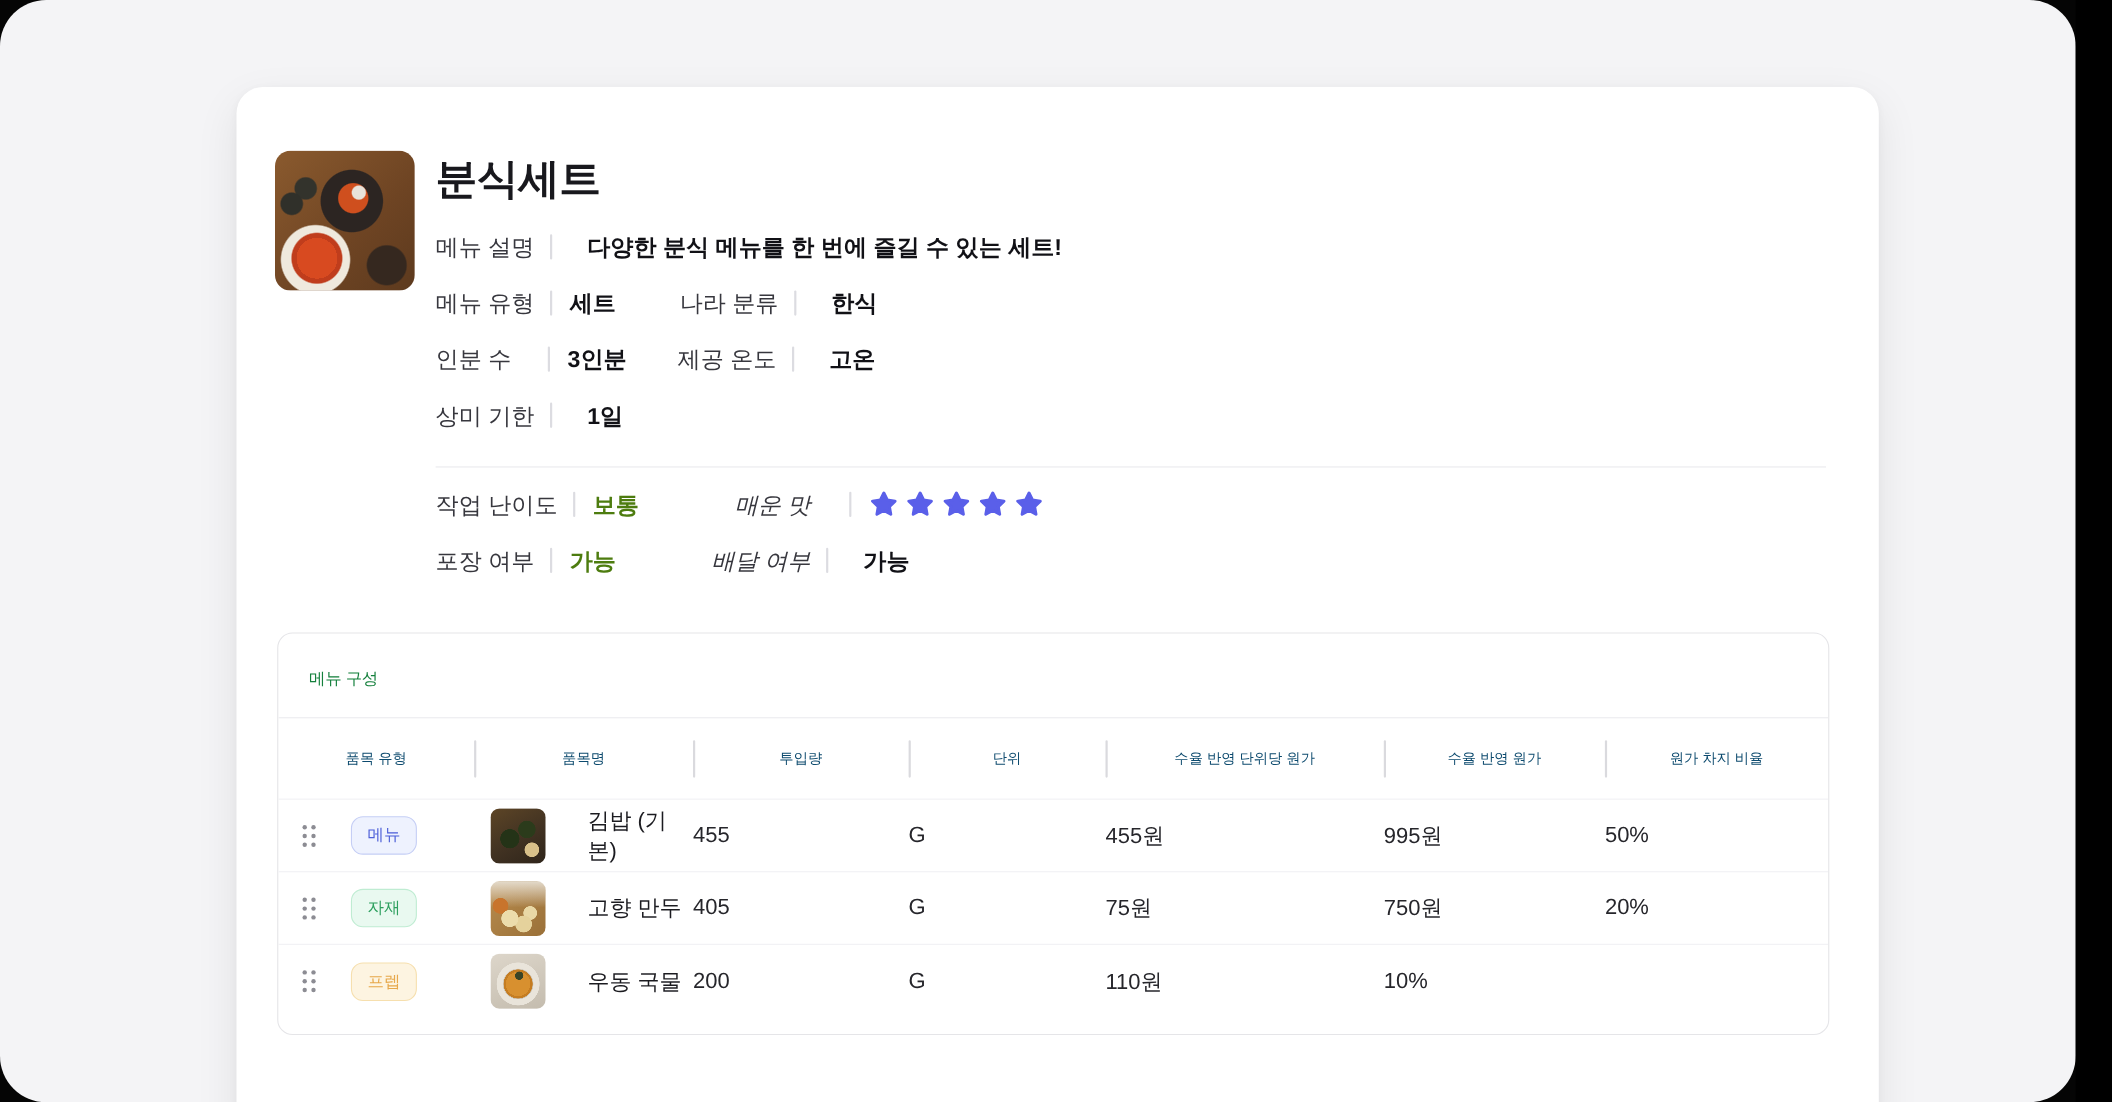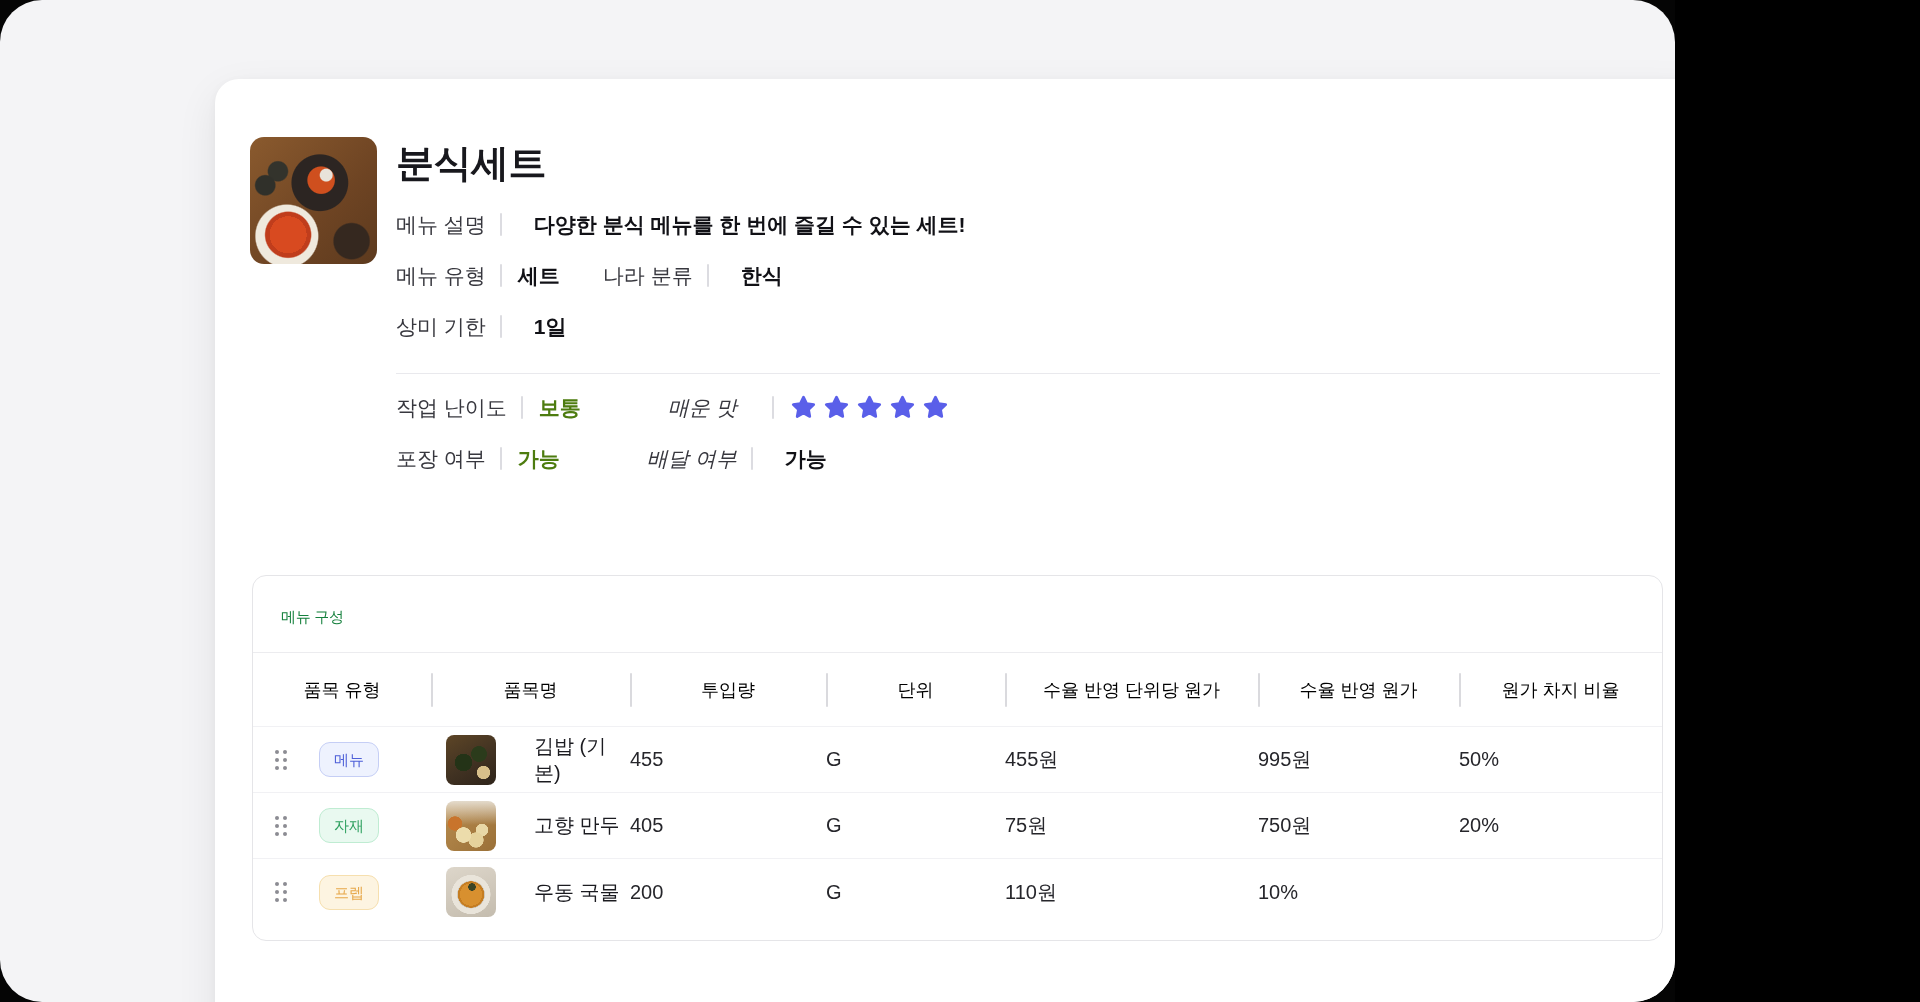--- a/index.html
+++ b/index.html
@@ -1,18 +1,18 @@
 <!DOCTYPE html>
 <html><head>
 <meta charset="utf-8">
 <style>
   * { margin:0; padding:0; box-sizing:border-box; }
   html,body { width:1920px; height:1002px; background:#000; overflow:hidden;
               font-family:"Liberation Sans","DejaVu Sans",sans-serif; }
-  .canvas { position:relative; width:1675px; height:1002px; background:#050505; overflow:hidden; }
+  .canvas { position:relative; width:1887px; height:1002px; background:#050505; overflow:hidden; }
   .surface { position:absolute; inset:0; background:#f4f4f6; border-radius:42px; overflow:hidden; }
 
   
   .card { position:absolute; left:215px; top:79px; width:1493px; height:960px;
           background:#ffffff; border-radius:24px;
           box-shadow:0 14px 40px rgba(20,20,30,.08), 0 2px 8px rgba(20,20,30,.04); }
 
   .menu-photo { position:absolute; left:35px; top:58px; width:127px; height:127px;
     border-radius:14px;
     background-color:#6e4423;
@@ -27,42 +27,42 @@
       radial-gradient(circle at 80% 82%, #35281f 0 12%, transparent 13%),
       linear-gradient(135deg, #8a5a2e 0%, #6e4423 60%, #5d3a1e 100%);
   }
 
   .page-title { position:absolute; left:181px; top:62px; font-size:38px; line-height:44px;
                 font-weight:800; color:#18181d; letter-spacing:-0.5px; }
 
   .details { position:absolute; left:181px; top:120px; right:48px; }
   .drow { height:51px; display:flex; align-items:center; font-size:21px; color:#17171c; }
   .dlab { min-width:102px; padding-right:14px; color:#37373e; font-weight:400; }
-  .dlab--b { min-width:93px; }
+  .dlab--b { min-width:93px;margin-left:15px; }
   .dlab--c { min-width:104px;font-style:italic; }
   .dsep { width:2px; height:23px; background:#dcdce1; border-radius:1px; flex:none; }
   .dval { margin-left:32px; font-weight:700; color:#111116; }
   .dval--w85  { width:85px;  margin-left:16px; font-weight:700; color:#111116; }
   .dval--w129 { width:129px; margin-left:16px; font-weight:700; color:#4d7c0f; }
   .ddivider { height:1px; background:#e9e9ed; margin:21px 0 8px 0; }
 
   .stars { margin-left:16px; display:flex; align-items:center; gap:6px; }
   .stars svg { display:block; }
 
   
   .comp { position:absolute; left:37px; top:496px; width:1411px; height:366px;
           border:1px solid #e5e5e8; border-radius:14px; background:#fff; overflow:hidden; }
   .comp-title-row { height:77px; display:flex; align-items:center; padding:6px 0 0 28px;
                     border-bottom:1px solid #ececef; }
   .comp-title { font-size:15px; font-weight:400; color:#15803d; letter-spacing:-0.3px; }
 
   .cgrid { display:grid; grid-template-columns:178px 199px 196px 179px 253px 201px 1fr; }
   .chead { height:74px; border-bottom:1px solid #f1f1f4; }
   .chead .cell { position:relative; display:flex; align-items:center; justify-content:center;
-                 font-size:18px; color:#000000; }
+                 font-size:13px; color:#0c4a6e; }
   .chead .cell + .cell::before { content:""; position:absolute; left:0; top:50%; transform:translateY(-50%);
                  width:2px; height:34px; background:#dadade; border-radius:1px; }
 
   .crow { height:66px; border-bottom:1px solid #f1f1f4; }
   .crow:last-child { border-bottom:none; }
   .crow .cell { display:flex; align-items:center; 
                 font-size:20px; color:#26262b; font-weight:500; }
   .cell--type { justify-content:flex-start; padding-left:22px; }
   .cell--name { justify-content:flex-start; padding-left:15px;gap:24px; }
 
@@ -119,20 +119,28 @@
 
         <div class="drow">
           <span class="dlab">메뉴 유형</span>
           <span class="dsep"></span>
           <span class="dval--w85">세트</span>
           <span class="dlab dlab--b">나라 분류</span>
           <span class="dsep"></span>
           <span class="dval">한식</span>
         </div>
 
+        <div class="drow">
+          <span class="dlab">인분 수</span>
+          <span class="dsep"></span>
+          <span class="dval--w85">3인분</span>
+          <span class="dlab dlab--b">제공 온도</span>
+          <span class="dsep"></span>
+          <span class="dval">고온</span>
+        </div>
 
         <div class="drow">
           <span class="dlab">상미 기한</span>
           <span class="dsep"></span>
           <span class="dval">1일</span>
         </div>
 
         <div class="ddivider"></div>
 
         <div class="drow">

